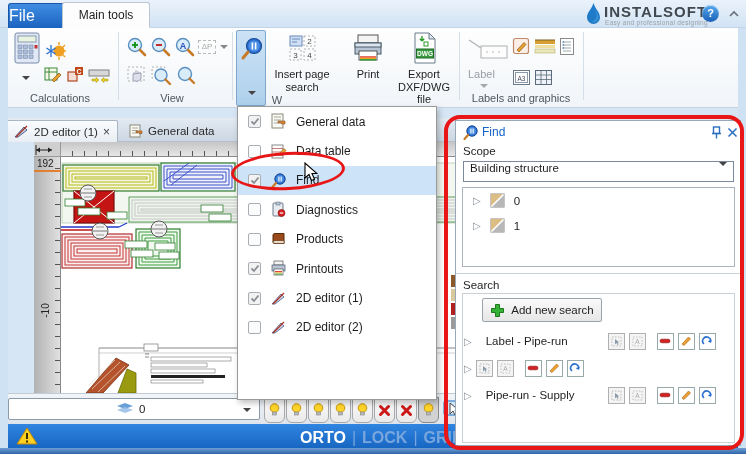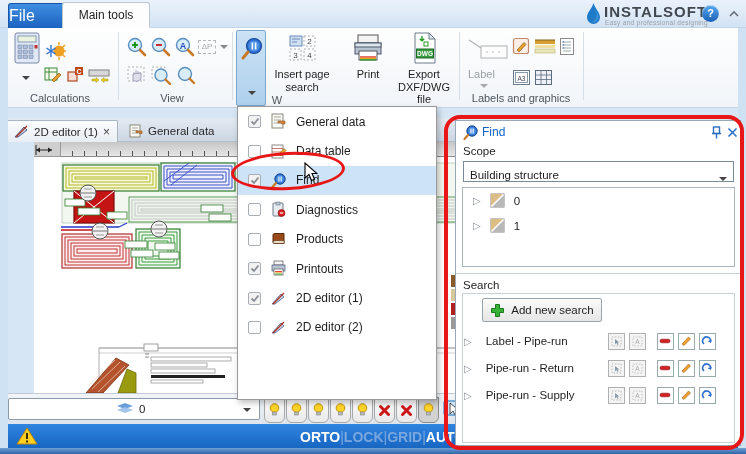--- a/index.html
+++ b/index.html
@@ -64,21 +64,21 @@
   #layer-combo .lbl { font-size:11.5px; color:#222; margin-left:6px; }
   .bulb-tab { top:3px; width:21px; height:26px;
     background:linear-gradient(#fcfcfc,#e9e9e9); border:1px solid #a8a8a8;
     border-radius:0 0 6px 6px; display:flex; align-items:center; justify-content:center; }
   .bulb-tab.active { background:#d2d2d2; border-color:#8a8a8a; }
 
   
   #statusbar { left:0; top:424px; width:746px; height:24px;
     background:linear-gradient(#2f85e0,#1766c2); color:#fff; }
   #coords { left:56px; top:5px; font-size:12px; color:#fff; }
-  #toggles { left:300px; top:5px; font-size:14px; display:flex; }
+  #toggles { left:300px; top:5px; font-size:16px; display:flex; gap:6px; }
   #toggles .on { color:#ffffff; font-weight:bold; }
   #toggles .off { color:#79a6dd; font-weight:bold; }
   #toggles .sep { color:#79a6dd; }
   #window-footer { left:0; top:448px; width:746px; height:6px; background:linear-gradient(#6f9fd4,#2f64a8); }
   .side-frame { top:28px; width:8px; height:420px; background:#cfe2f4; }
 
   
   #view-menu { left:237px; top:106px; width:200px; height:294px; background:#fff;
     border:1px solid #9a9a9a; box-shadow:2px 3px 6px rgba(0,0,0,0.25); z-index:30; }
   .menu-item { height:29.4px; display:flex; align-items:center; gap:9px; padding-left:10px; }
@@ -87,21 +87,21 @@
   .cb { width:13px; height:13px; background:#f2f2f2; border:1px solid #a8aeb4; border-radius:2px;
     display:flex; align-items:center; justify-content:center; flex:0 0 13px; }
   .cb.unchecked { background:#fcfcfc; }
   .mi-icon { width:17px; height:17px; flex:0 0 17px; }
 
   
   #find-panel { left:455px; top:120px; width:286px; height:326px; background:#fff;
     border:1px solid #98a8b8; z-index:20; font-size:11.5px; color:#1e1e1e; }
   #fp-title { position:absolute; left:26px; top:4px; color:#1464c8; font-size:12px; }
   .fp-combo { position:absolute; left:7px; top:40px; width:271px; height:21px; background:#fff;
-    border:1px solid #7a8a9a; display:flex; align-items:flex-end; justify-content:space-between; padding:0 6px; }
+    border:1px solid #7a8a9a; display:flex; align-items:flex-start; justify-content:space-between; padding:0 6px; }
   .fp-box { position:absolute; border:1px solid #aab4be; background:#fff; }
   .tree-row { display:flex; align-items:center; gap:9px; height:25px; padding-left:10px; }
   .tri { color:#8a9099; font-size:10px; }
   .fp-section-label { position:absolute; left:7px; font-size:11.5px; color:#1e1e1e; }
   #add-search-btn { position:absolute; left:26px; top:177px; width:120px; height:24px;
     background:linear-gradient(#fafafa,#e6e6e6); border:1px solid #9aa4ae; border-radius:2px;
     display:flex; align-items:center; justify-content:center; gap:6px; font-size:11.5px; }
   .search-row { position:absolute; left:8px; width:270px; height:20px; display:flex; align-items:center; }
   .search-row .label { font-size:11.5px; margin-left:14px; width:118px; }
   .mini-btn { width:17px; height:17px; border:1px solid #b0b0b0; background:#f4f4f4; margin-left:4px;
@@ -358,20 +358,26 @@
         <line x1="2" y1="6" x2="18" y2="6" stroke="#222" stroke-width="1"></line>
         <path d="M2 6 L6 3.5 L6 8.5 Z" fill="#222"></path>
           <path d="M18 6 L14 3.5 L14 8.5 Z" fill="#222"></path>
         <line x1="2" y1="1" x2="2" y2="11" stroke="#222"></line>
       </svg>
     </div>
     <div id="hruler" class="abs">
       <div class="ticks"></div>
       <div class="num" style="left:178px">10</div>
     </div>
+    <div id="vruler" class="abs">
+      <div class="ticks"></div>
+      <div class="num-top">192</div>
+      <div class="orange-mark"></div>
+      <div class="num-rot">-10</div>
+    </div>
     <div id="canvas" class="abs">
       <svg width="420" height="236" viewBox="0 0 420 236">
 
         <rect x="1" y="6" width="418" height="60" fill="#f2f7ef" stroke="#9ab89a" stroke-width="0.6"></rect>
 
         <rect x="2" y="8" width="96" height="26" fill="#f6f7e2" stroke="#2f7d2f" stroke-width="1.2"></rect>
         <g fill="none" stroke="#b4ba18" stroke-width="1">
           <rect x="5" y="11" width="90" height="20"></rect>
             <rect x="8" y="14" width="84" height="14"></rect>
           <rect x="11" y="17" width="78" height="8"></rect>
@@ -764,21 +770,20 @@
         </span>
       <span class="mini-btn colored">
           <svg width="12" height="12" viewBox="0 0 12 12">
             <path d="M3 9 A4 4 0 1 1 9.5 7" fill="none" stroke="#2a6fd0" stroke-width="1.6"></path>
             <path d="M10.5 4.5 L9.8 8 L6.8 6.2 Z" fill="#2a6fd0"></path>
           </svg>
         </span>
     </div>
     <div class="search-row" style="top:237px">
       <span class="tri">▷</span>
-      <span class="label">Pipe-run - Return</span>
       <span class="mini-btn">
           <svg width="11" height="11" viewBox="0 0 11 11">
             <rect x="1" y="1" width="9" height="9" fill="none" stroke="#b8b8b8" stroke-dasharray="1.5 1.5"></rect>
             <path d="M4 3 L4 8.5 L5.5 7 L6.5 9 L7.5 8.5 L6.5 6.6 L8.5 6.6 Z" fill="#8a9aa8"></path>
           </svg>
         </span>
       <span class="mini-btn">
           <svg width="11" height="11" viewBox="0 0 11 11">
             <rect x="1" y="1" width="9" height="9" fill="none" stroke="#c0c0c0" stroke-dasharray="1.5 1.5"></rect>
             <text x="5.5" y="8" font-size="6.5" fill="#a8a8a8" text-anchor="middle">A</text>

